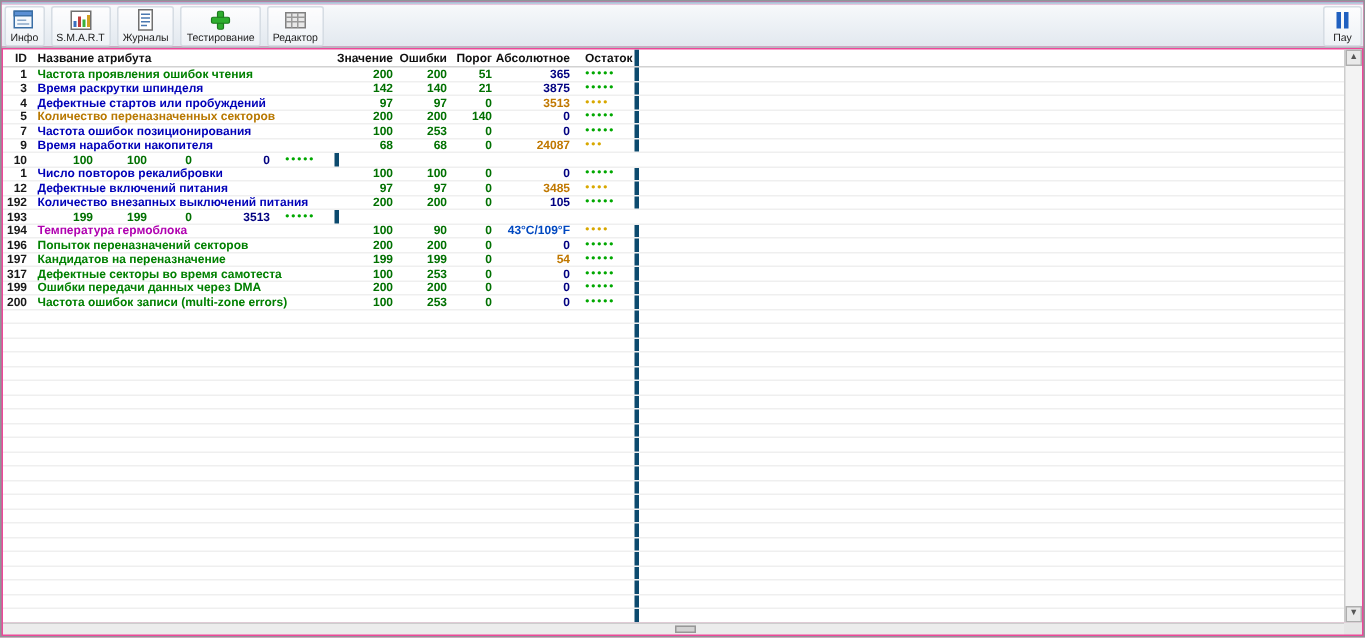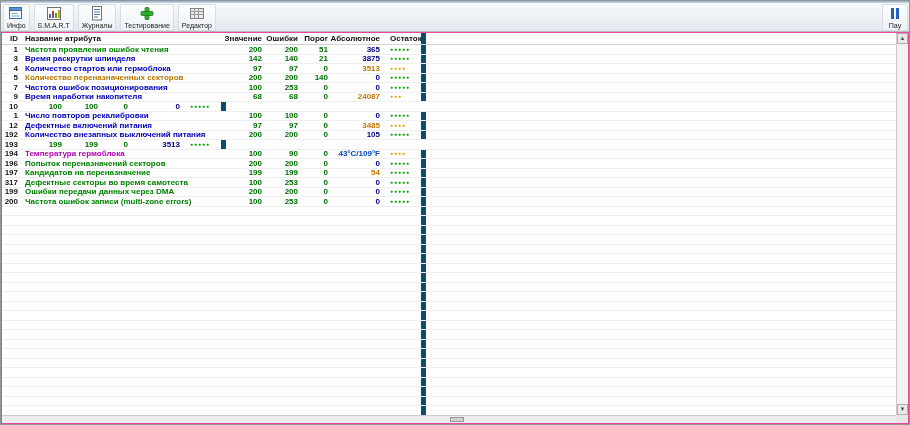--- a/index.html
+++ b/index.html
@@ -16,21 +16,21 @@
   .table-area { position:absolute; top:32px; left:1px; right:13px; bottom:9px; background:#fff; overflow:hidden; }
   .thead { display:flex; height:12px; align-items:center; border-bottom:1px solid #d2d2d2; font-size:8px; font-weight:bold; color:#101010; }
   .row { display:flex; height:9.5px; align-items:center; font-size:8px; line-height:9px; border-bottom:1px solid #efefef; }
   .row.data { font-weight:bold; }
   .col-id     { width:16px;  text-align:right; color:#181818; flex:none; }
   .col-name   { width:200px; padding-left:7px; white-space:nowrap; overflow:hidden; flex:none; }
   .col-value  { width:44px;  text-align:right; flex:none; }
   .col-worst  { width:36px;  text-align:right; flex:none; }
   .col-thresh { width:30px;  text-align:right; flex:none; }
   .col-abs    { width:52px;  text-align:right; flex:none; }
-  .col-dots   { width:46px;  padding-left:10px; flex:none; border-right:5px solid #0c4a6e; height:100%; display:flex; align-items:center; }
+  .col-dots   { width:46px;  padding-left:10px; flex:none; border-right:3px solid #0c4a6e; height:100%; display:flex; align-items:center; }
   .dots { font-size:5px; letter-spacing:1px; line-height:5px; }
 
   .vscroll { position:absolute; top:32px; right:1px; width:12px; bottom:9px; background:#f3f3f3; border-left:1px solid #cdcdcd; }
   .vs-btn { position:absolute; left:0; width:11px; height:11px; background:#e9e9e9; border:1px solid #aeaeae; font-size:6px; line-height:9px; text-align:center; color:#555; cursor:pointer; }
   .vs-btn.up { top:0; }
   .vs-btn.down { bottom:0; }
   .hscroll { position:absolute; left:1px; right:13px; bottom:1px; height:8px; background:#ececec; border-top:1px solid #cdcdcd; }
   .h-thumb { position:absolute; left:448px; top:1px; width:14px; height:5px; background:#d2d2d2; border:1px solid #979797; cursor:pointer; }
   .corner { position:absolute; right:1px; bottom:1px; width:12px; height:8px; background:#e6e6e6; }
 </style>
@@ -126,21 +126,21 @@
           <span class="col-value" style="color:#007000">142</span>
           <span class="col-worst" style="color:#007000">140</span>
           <span class="col-thresh" style="color:#007000">21</span>
           <span class="col-abs" style="color:#000080">3875</span>
           <span class="col-dots">
             <span class="dots" style="color:#00a800">●●●●●</span>
           </span>
         </div>
         <div class="row data">
           <span class="col-id">4</span>
-          <span class="col-name" style="color:#0000b8">Количество стартов или гермоблока</span>
+          <span class="col-name" style="color:#0000b8">Дефектные стартов или пробуждений</span>
           <span class="col-value" style="color:#007000">97</span>
           <span class="col-worst" style="color:#007000">97</span>
           <span class="col-thresh" style="color:#007000">0</span>
           <span class="col-abs" style="color:#c07800">3513</span>
           <span class="col-dots">
             <span class="dots" style="color:#d8a800">●●●●</span>
           </span>
         </div>
         <div class="row data">
           <span class="col-id">5</span>

